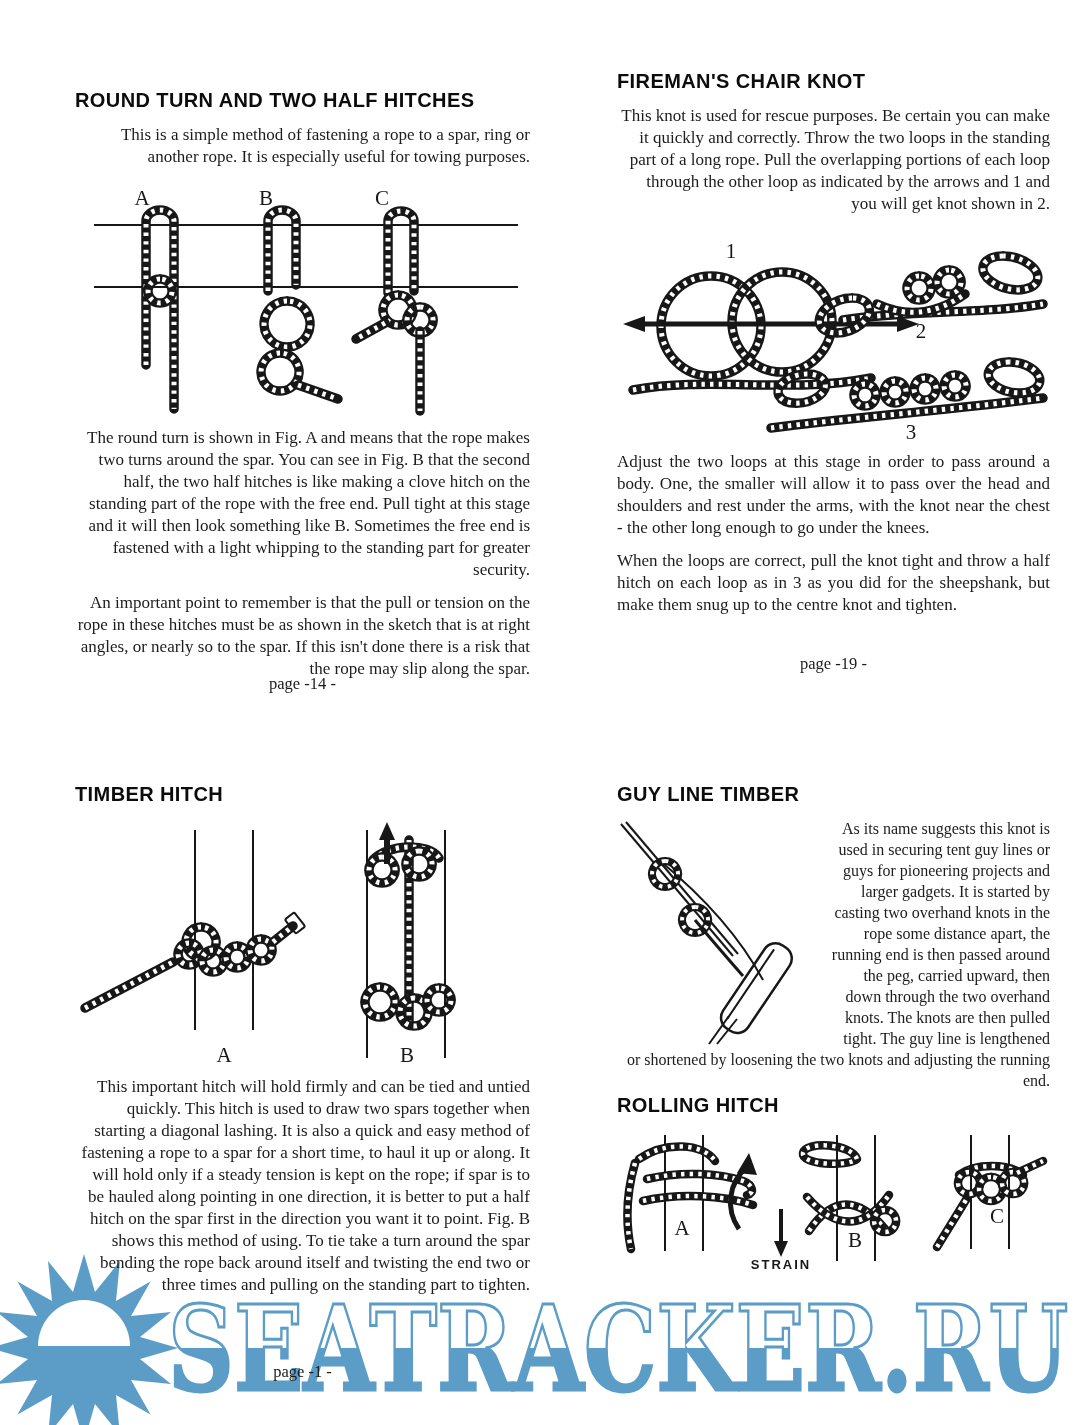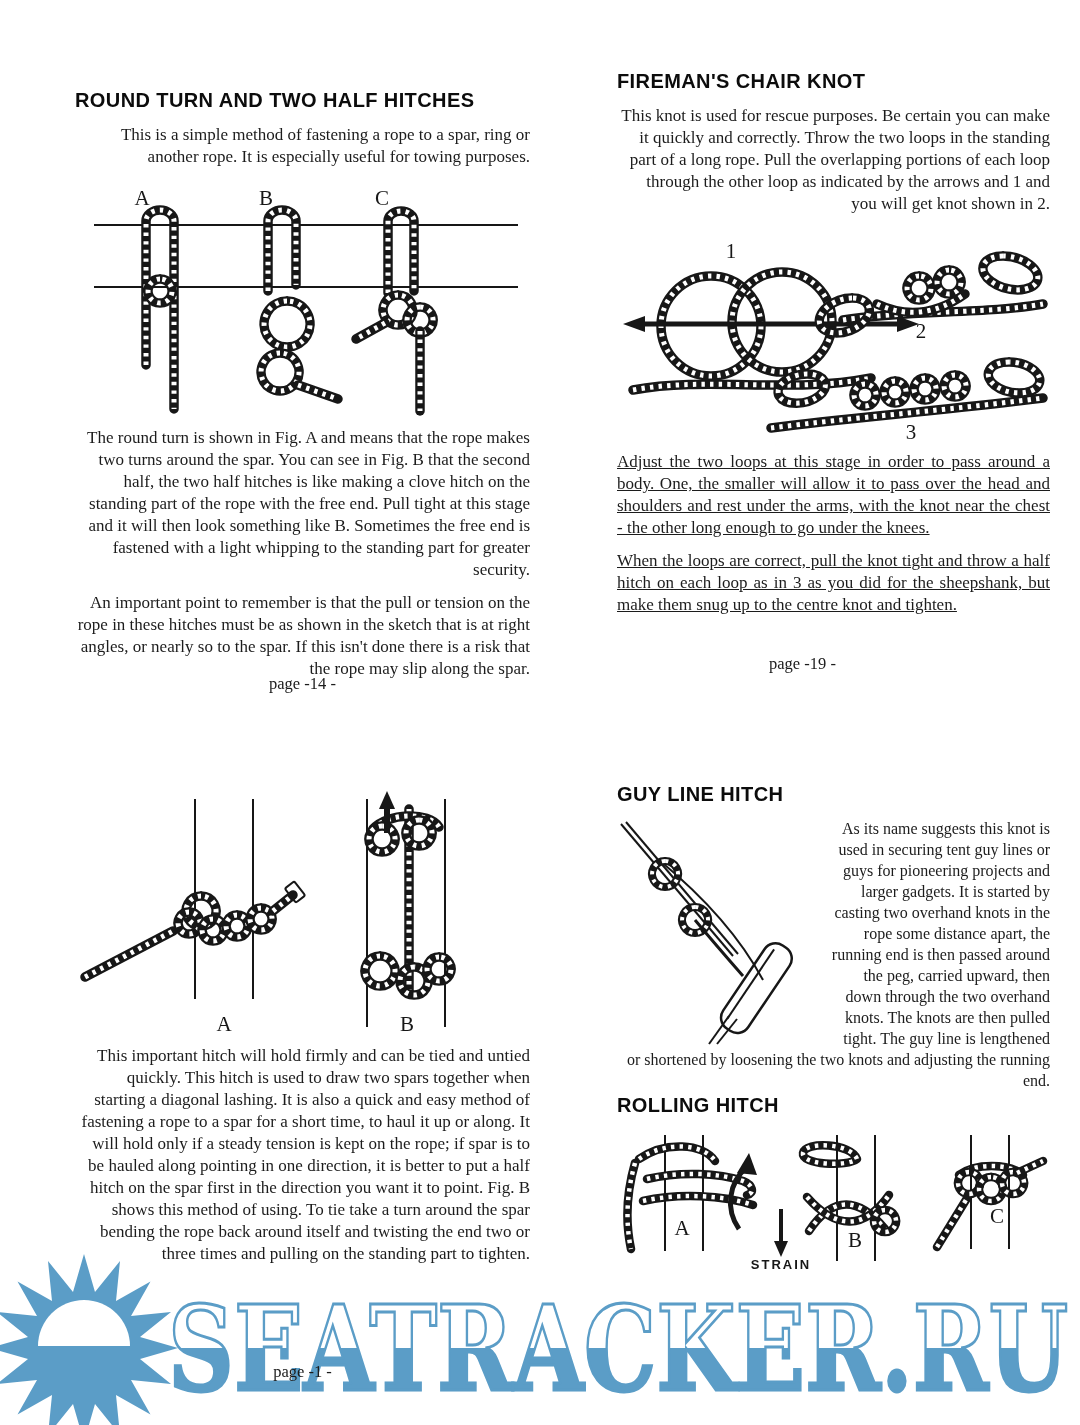--- a/index.html
+++ b/index.html
@@ -10,21 +10,21 @@
   }
   .sec { position:absolute; z-index:2; }
   .section-title {
     font-family:"Liberation Sans", sans-serif;
     font-size:20px; font-weight:bold; letter-spacing:.4px;
     color:#0c0c0c; margin:0 0 12px 0;
   }
   .body-p {
     font-size:17px; line-height:22px; margin:0 0 11px 0; text-align:right;
   }
-  .body-p.just { text-align:justify;text-decoration:underline; }
+  .body-p.just { text-align:justify; }
   .page-num {
     position:absolute; z-index:2; text-align:center;
     font-size:16.5px; color:#1c1c1c;
   }
   .fig { display:block; margin:4px auto 10px auto; }
   .guy-fig { float:left; margin:2px 10px 4px 0; }
   
   .rp { fill:none; stroke:#171717; stroke-width:9.5; stroke-linecap:round; stroke-linejoin:round; }
   .st { fill:none; stroke:#ffffff; stroke-width:5;  stroke-linecap:butt; stroke-dasharray:3.4 5.2; }
   .tn { fill:none; stroke:#171717; stroke-width:2; }
@@ -167,23 +167,24 @@
       <use href="#f2k6" class="rp"></use>
         <use href="#f2k6" class="st"></use>
       <text class="fl" x="112" y="32">1</text>
       <text class="fl" x="302" y="112">2</text>
       <text class="fl" x="292" y="213">3</text>
     </svg>
 
     <p class="body-p just">Adjust the two loops at this stage in order to pass around a body. One, the smaller will allow it to pass over the head and shoulders and rest under the arms, with the knot near the chest - the other long enough to go under the knees.</p>
     <p class="body-p just">When the loops are correct, pull the knot tight and throw a half hitch on each loop as in 3 as you did for the sheepshank, but make them snug up to the centre knot and tighten.</p>
   </div>
-  <div class="page-num" style="left:586px; top:654px; width:433px;">page -19 -</div>
+  <div class="page-num" style="left:617px; top:654px; width:433px;">page -19 -</div>
 
   <div class="sec" style="left:75px; top:783px; width:455px;">
+    <h2 class="section-title">TIMBER HITCH</h2>
 
     <svg class="fig" width="452" height="248" viewBox="0 0 452 248" xmlns="http://www.w3.org/2000/svg">
       <defs>
         <path id="f3r1" d="M8,190 L96,144"></path>
         <path id="f3t1" d="M112,125 a11,11 0 1 0 0.1,0"></path>
         <path id="f3t2" d="M136,132 a11,11 0 1 0 0.1,0"></path>
         <path id="f3t3" d="M160,128 a11,11 0 1 0 0.1,0"></path>
         <path id="f3t4" d="M184,121 a11,11 0 1 0 0.1,0"></path>
         <path id="f3lp" d="M124,109 a15,15 0 1 0 0.1,0"></path>
         <path id="f3e" d="M196,124 L216,108"></path>
@@ -232,21 +233,21 @@
       <polygon class="ah" points="302,22 310,4 318,22"></polygon>
       <text class="fl" x="147" y="244">A</text>
       <text class="fl" x="330" y="244">B</text>
     </svg>
 
     <p class="body-p">This important hitch will hold firmly and can be tied and untied quickly. This hitch is used to draw two spars together when starting a diagonal lashing. It is also a quick and easy method of fastening a rope to a spar for a short time, to haul it up or along. It will hold only if a steady tension is kept on the rope; if spar is to be hauled along pointing in one direction, it is better to put a half hitch on the spar first in the direction you want it to point. Fig. B shows this method of using. To tie take a turn around the spar bending the rope back around itself and twisting the end two or three times and pulling on the standing part to tighten.</p>
   </div>
   <div class="page-num" style="left:75px; top:1362px; width:455px;">page -1 -</div>
 
   <div class="sec" style="left:617px; top:783px; width:433px;">
-    <h2 class="section-title">GUY LINE HITCH</h2>
+    <h2 class="section-title">GUY LINE TIMBER</h2>
     <div style="overflow:visible;">
       <svg class="guy-fig" width="200" height="225" viewBox="0 0 200 225" xmlns="http://www.w3.org/2000/svg">
         <defs>
           <path id="f4k1" d="M48,41 a13,13 0 1 0 0.1,0"></path>
           <path id="f4k2" d="M78,87 a13,13 0 1 0 0.1,0"></path>
         </defs>
         <path class="tn" d="M4,4 L116,136"></path>
         <path class="tn" d="M9,2 L121,134"></path>
         <path class="tn" d="M146,160 C118,108 76,68 42,40"></path>
         <use href="#f4k1" class="rp" style="stroke-width:8"></use>

